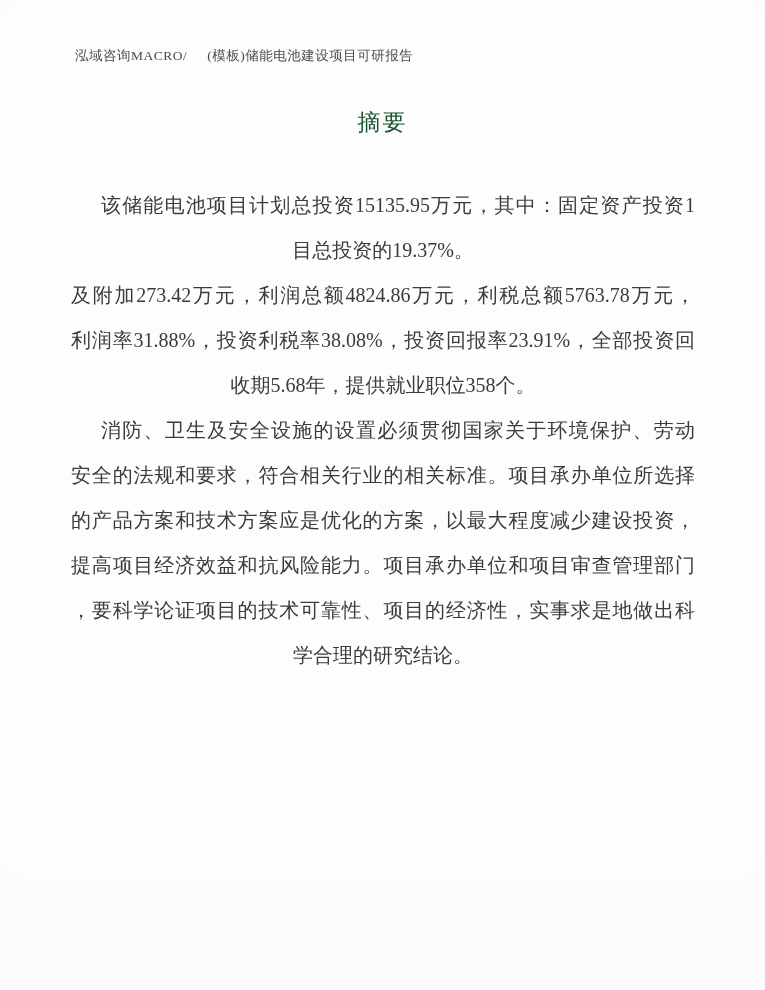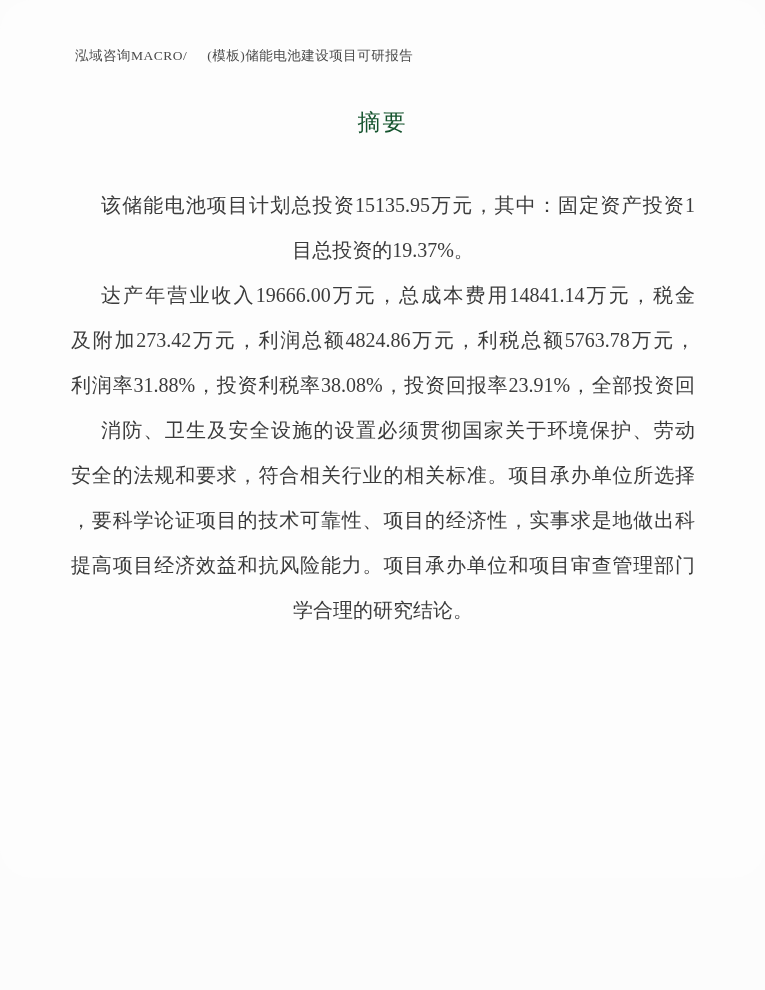--- a/index.html
+++ b/index.html
@@ -71,24 +71,25 @@
   <div class="doc-header">
     <span class="brand">泓域咨询MACRO/</span><span>(模板)储能电池建设项目可研报告</span>
   </div>
 
   <h1 class="doc-title">摘要</h1>
 
   <div class="doc-body">
     <div class="line j i">该储能电池项目计划总投资15135.95万元，其中：固定资产投资1</div>
     <div class="line">目总投资的19.37%。</div>
 
-    <div class="line j i">达产年营业收入19666.00万元，总成本费用14841.14万元，税金</div>
     <div class="line j">及附加273.42万元，利润总额4824.86万元，利税总额5763.78万元，</div>
     <div class="line j">利润率31.88%，投资利税率38.08%，投资回报率23.91%，全部投资回</div>
+    <div class="line">收期5.68年，提供就业职位358个。</div>
 
     <div class="line j i">消防、卫生及安全设施的设置必须贯彻国家关于环境保护、劳动</div>
     <div class="line j">安全的法规和要求，符合相关行业的相关标准。项目承办单位所选择</div>
+    <div class="line j">的产品方案和技术方案应是优化的方案，以最大程度减少建设投资，</div>
+    <div class="line j">提高项目经济效益和抗风险能力。项目承办单位和项目审查管理部门</div>
     <div class="line j">，要科学论证项目的技术可靠性、项目的经济性，实事求是地做出科</div>
-    <div class="line j">提高项目经济效益和抗风险能力。项目承办单位和项目审查管理部门</div>
     <div class="line">学合理的研究结论。</div>
   </div>
 
 </div>
 
 </body></html>

